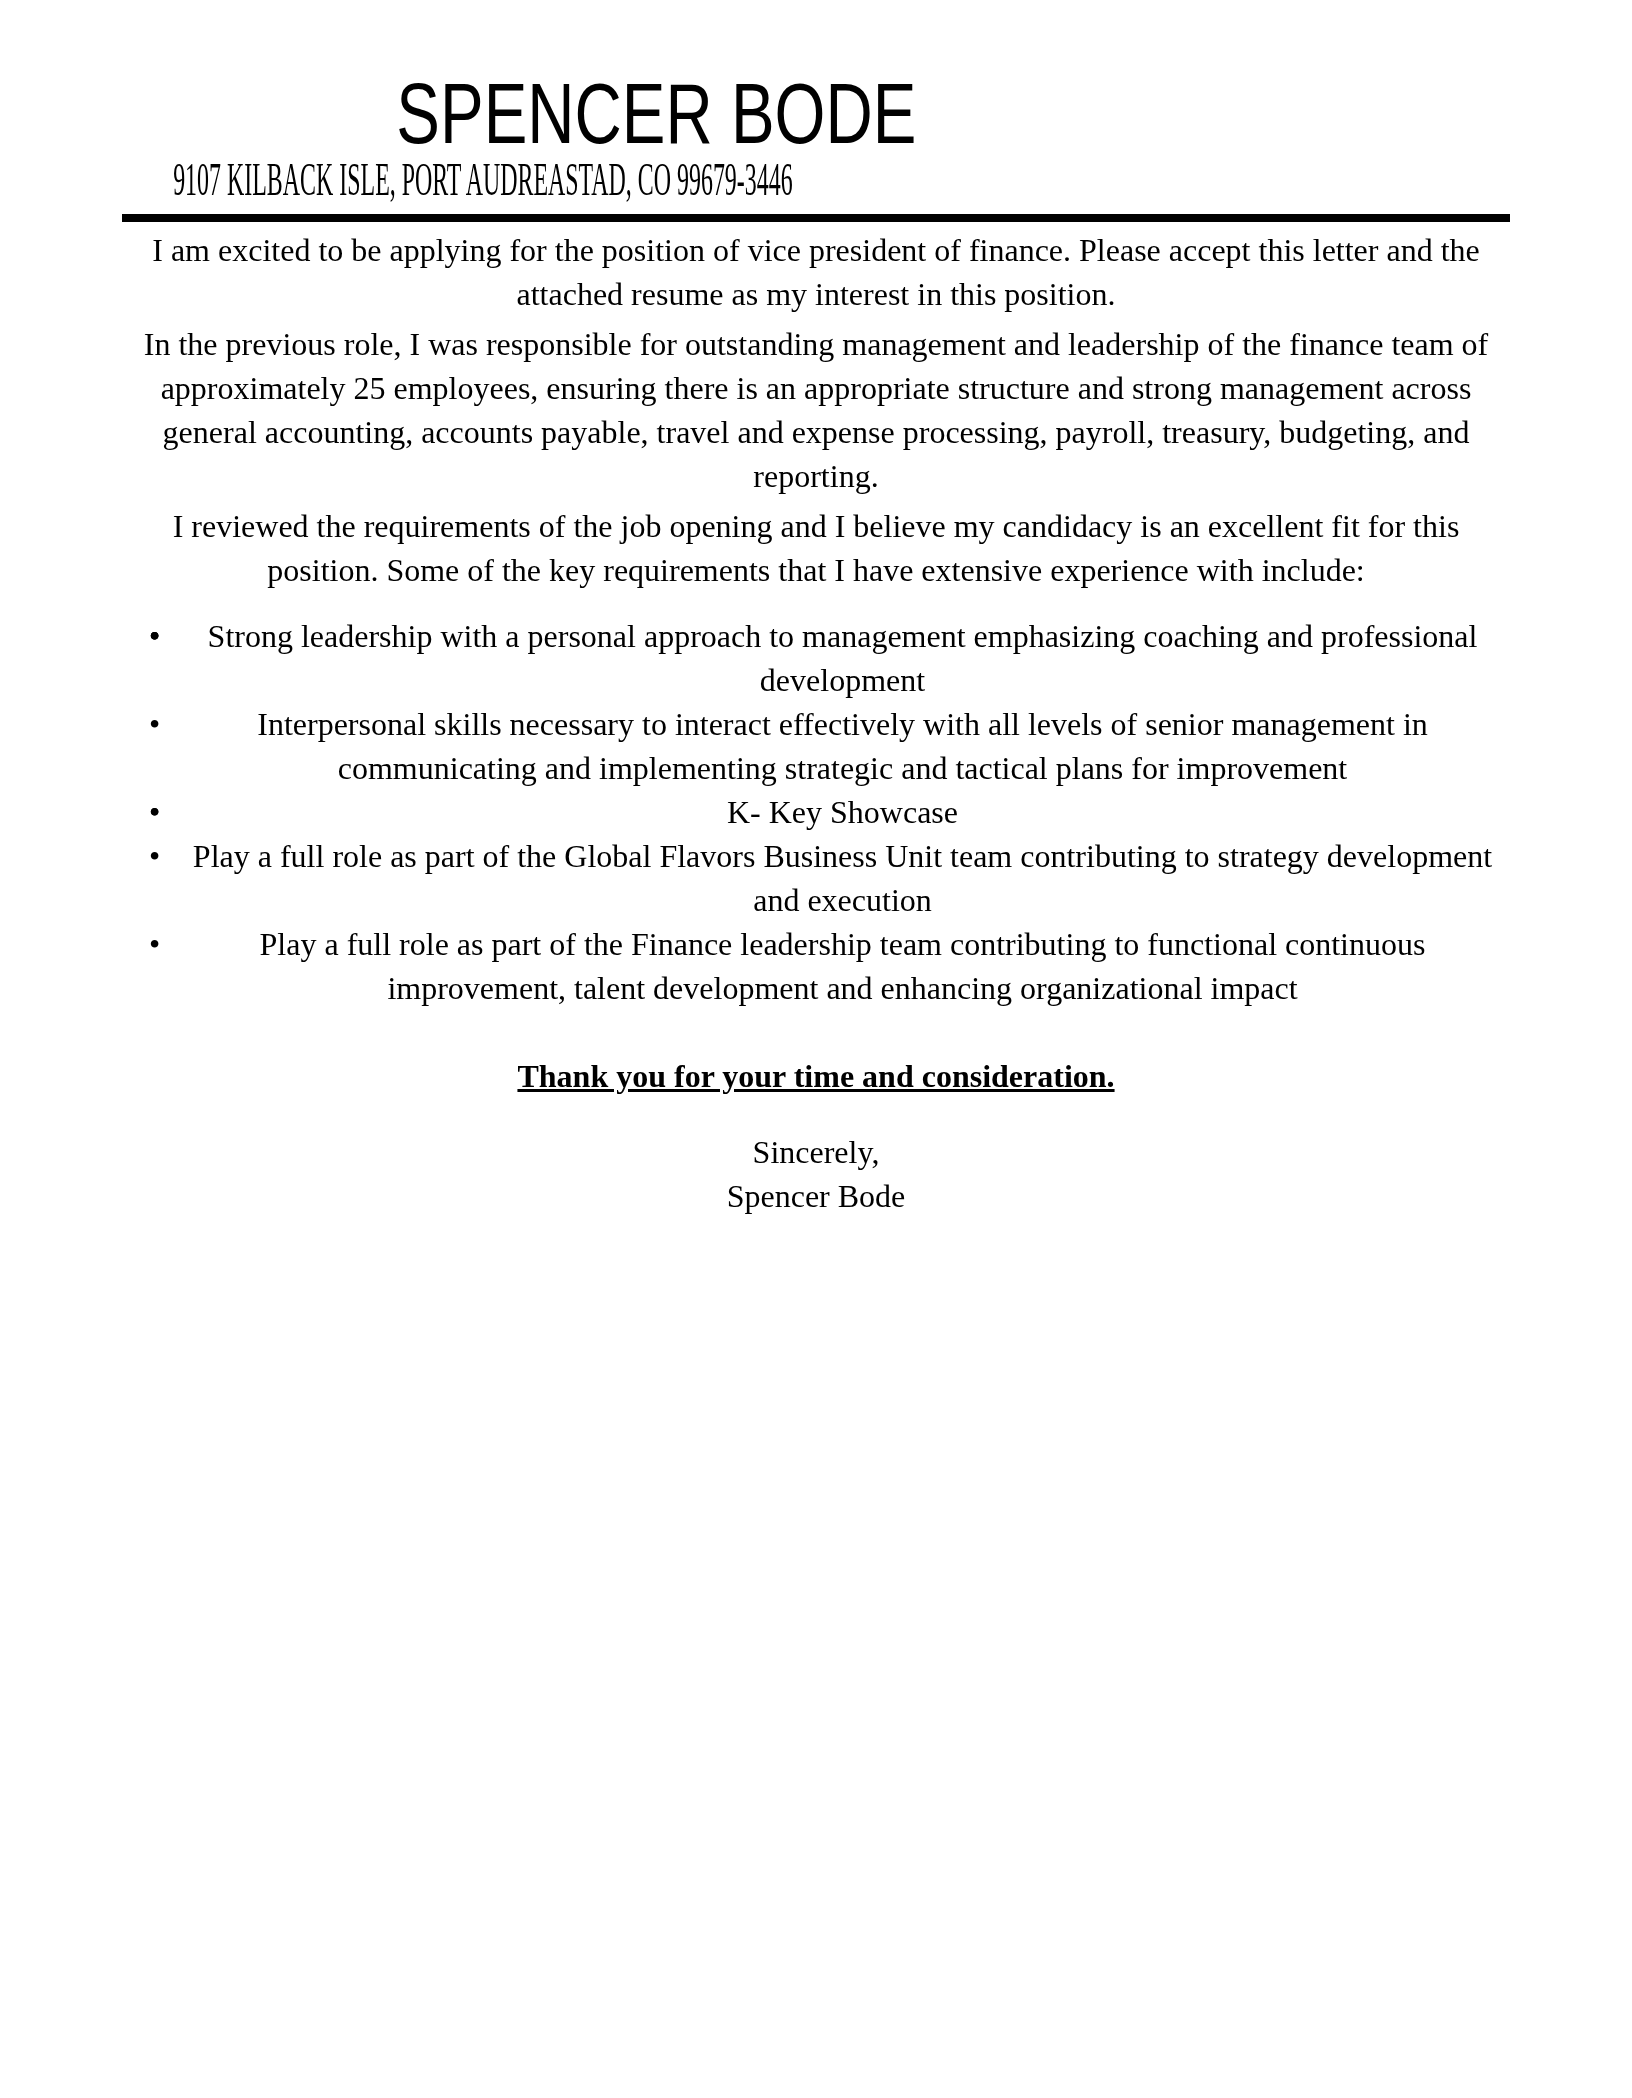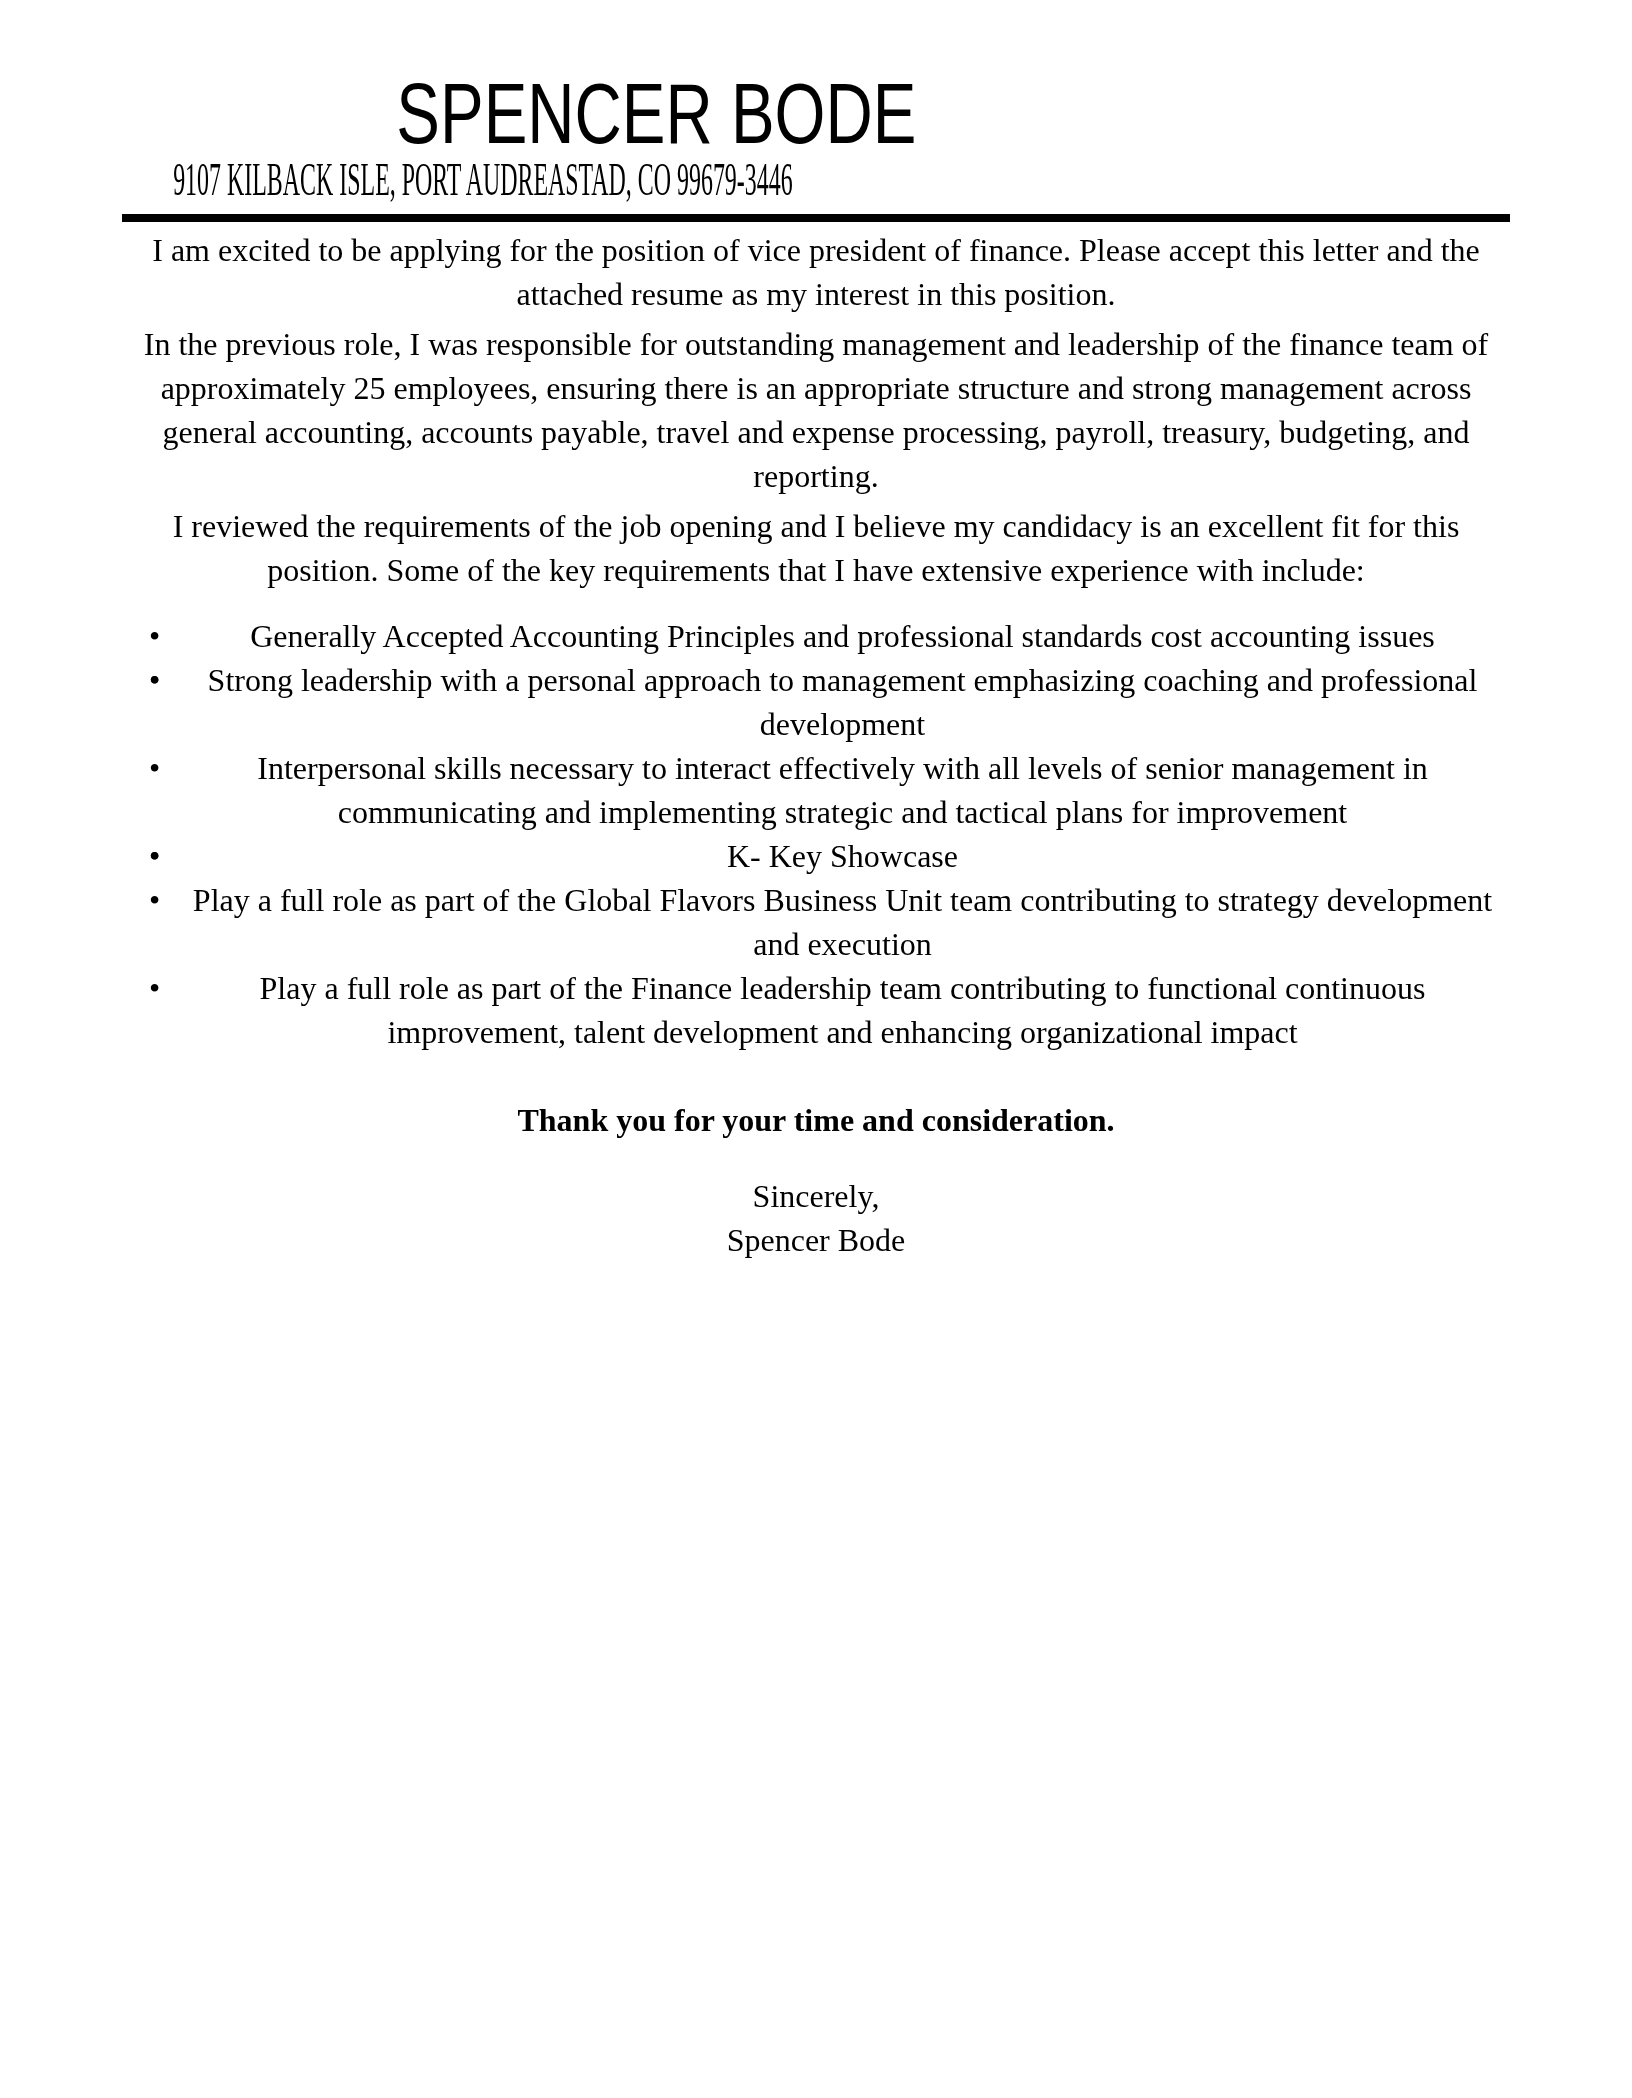--- a/index.html
+++ b/index.html
@@ -62,20 +62,21 @@
     padding-left: 26px;
   }
   li.req-item .bullet {
     position: absolute;
     left: 0;
     top: 0;
   }
   .closing {
     font-weight: 700;
     margin: 44px 0 16px 0;
+    text-decoration: underline;
   }
   .signoff-block {
     margin: 32px 0 0 0;
   }
 </style>
 </head>
 <body>
 
 <div class="page">
 
@@ -87,21 +88,20 @@
 
   <div class="letter-body">
 
     <p class="body-par">I am excited to be applying for the position of vice president of finance. Please accept this letter and the attached resume as my interest in this position.</p>
     <p class="body-par">In the previous role, I was responsible for outstanding management and leadership of the finance team of approximately 25 employees, ensuring there is an appropriate structure and strong management across general accounting, accounts payable, travel and expense processing, payroll, treasury, budgeting, and reporting.</p>
     <p class="body-par">I reviewed the requirements of the job opening and I believe my candidacy is an excellent fit for this position. Some of the key requirements that I have extensive experience with include:</p>
 
     <ul class="req">
       <li class="req-item">
         <span class="bullet">•</span>
-        <span class="li-text">Generally Accepted Accounting Principles and professional standards cost accounting issues</span>
       </li>
       <li class="req-item">
         <span class="bullet">•</span>
       </li>
       <li class="req-item">
         <span class="bullet">•</span>
         <span class="li-text">Strong leadership with a personal approach to management emphasizing coaching and professional development</span>
       </li>
       <li class="req-item">
         <span class="bullet">•</span>

